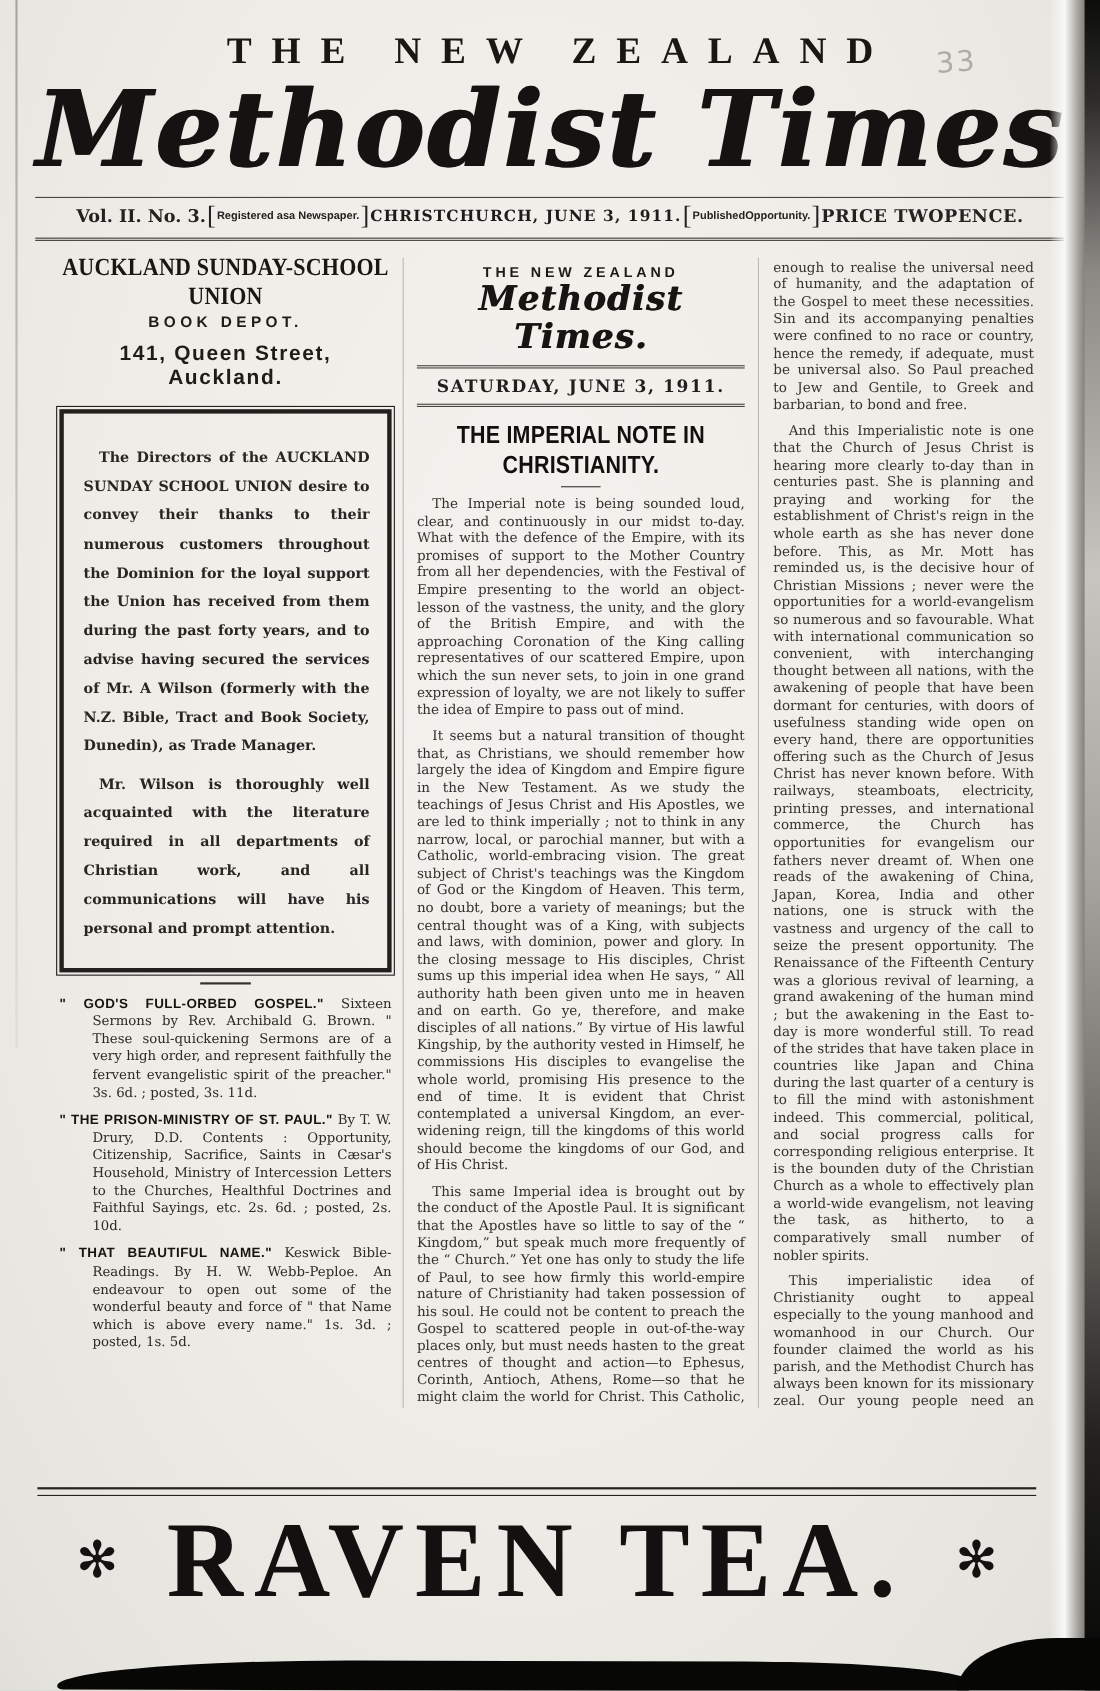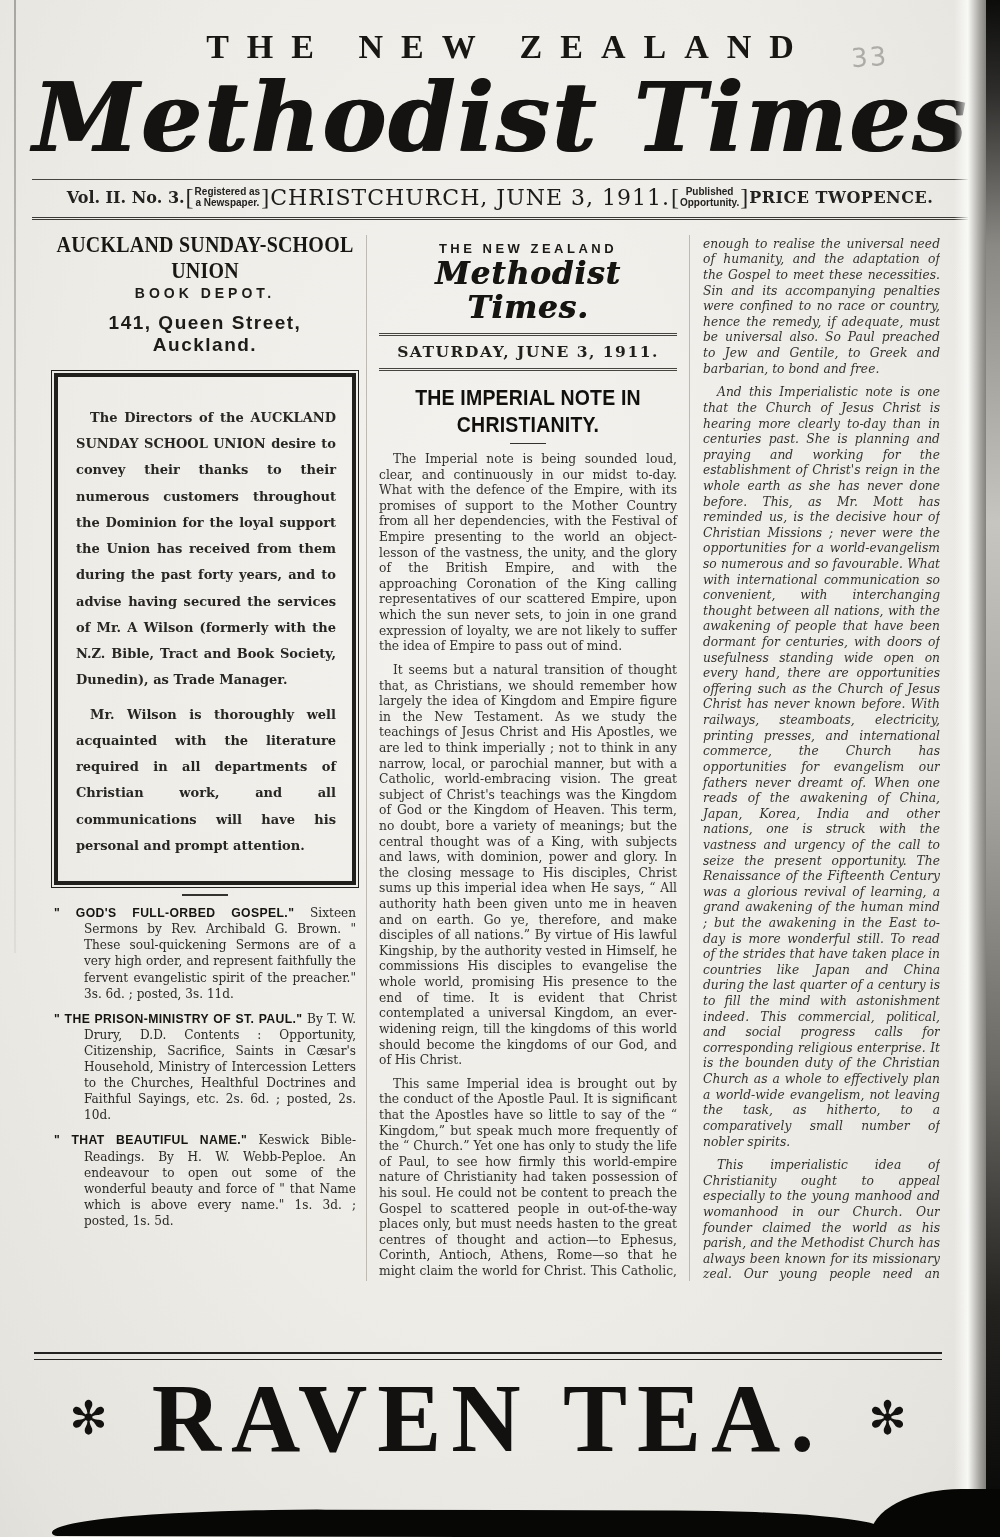--- a/index.html
+++ b/index.html
@@ -45,31 +45,31 @@
     font-size:96px;line-height:1.05;color:#141311;margin-top:2px;
     text-shadow:1.5px 0 0 #141311;letter-spacing:2px;
   }
   .dateline-wrap{
     margin:10px 32px 15px 32px;
     border-top:1px solid #45443f;border-bottom:3px double #3a3935;
     display:flex;align-items:center;justify-content:center;
     padding:5px 18px 7px 18px;
   }
   .vol{font-size:16px;font-weight:700;color:#232220;}
-  .dateline-center{font-size:22px;font-weight:400;letter-spacing:1px;color:#1d1c1a;}
+  .dateline-center{font-size:14px;font-weight:700;letter-spacing:1px;color:#1d1c1a;}
   .price{font-size:16px;font-weight:700;letter-spacing:.5px;color:#232220;}
   .bracketed{display:inline-flex;align-items:center;color:#232220;}
   .bracket{font-size:24px;font-weight:400;line-height:1;padding:0 1px;font-family:"Liberation Serif",serif;}
-  .bracket-stack{display:inline-flex;flex-direction:column;text-align:center;
+  .bracket-stack{display:inline-flex;flex-direction:row;text-align:center;
     font-family:"Liberation Sans", sans-serif;font-size:10px;font-weight:700;line-height:1.15;}
   
   .columns{display:flex;margin:12px 60px 0 34px;height:1046px;overflow:hidden;}
   .col-left{width:302px;padding-right:10px;border-right:1px solid #bcbab2;padding-left:20px;}
   .col-center{width:298px;padding:0 12px;border-right:1px solid #bcbab2;}
-  .col-right{flex:1;padding-left:13px;font-style:italic;}
+  .col-right{flex:1;padding-left:13px;}
   
   .lc-title{font-family:"Liberation Serif", serif;font-weight:700;font-size:20px;
     text-align:center;letter-spacing:.2px;color:#181713;transform:scaleY(1.12);}
   .lc-sub{font-family:"Liberation Sans", sans-serif;font-weight:700;font-size:14px;
     letter-spacing:4px;text-align:center;margin-top:4px;color:#1d1c19;}
   .lc-addr{font-family:"Liberation Sans", sans-serif;font-weight:700;font-size:19px;
     letter-spacing:1.5px;text-align:center;margin-top:11px;color:#1d1c19;}
   .box-ad{
     margin-top:17px;border:4px solid #21201d;outline:1px solid #21201d;outline-offset:2px;
     padding:28px 16px 22px 18px;

